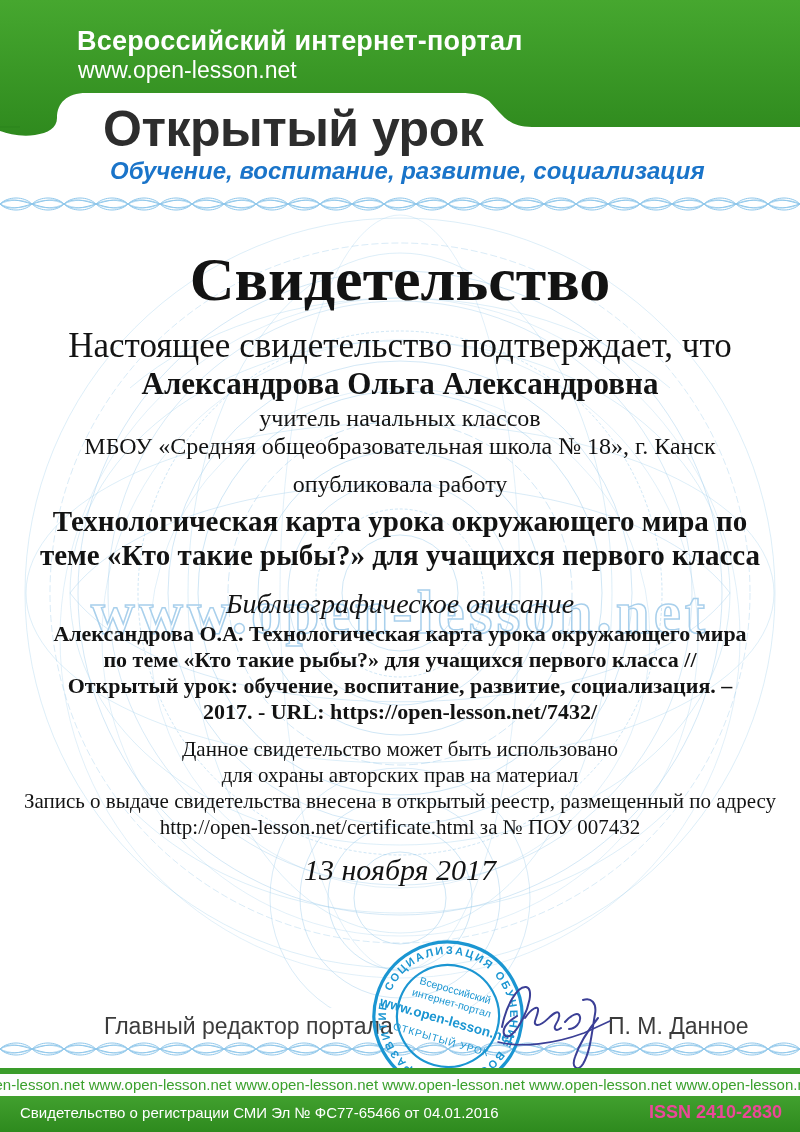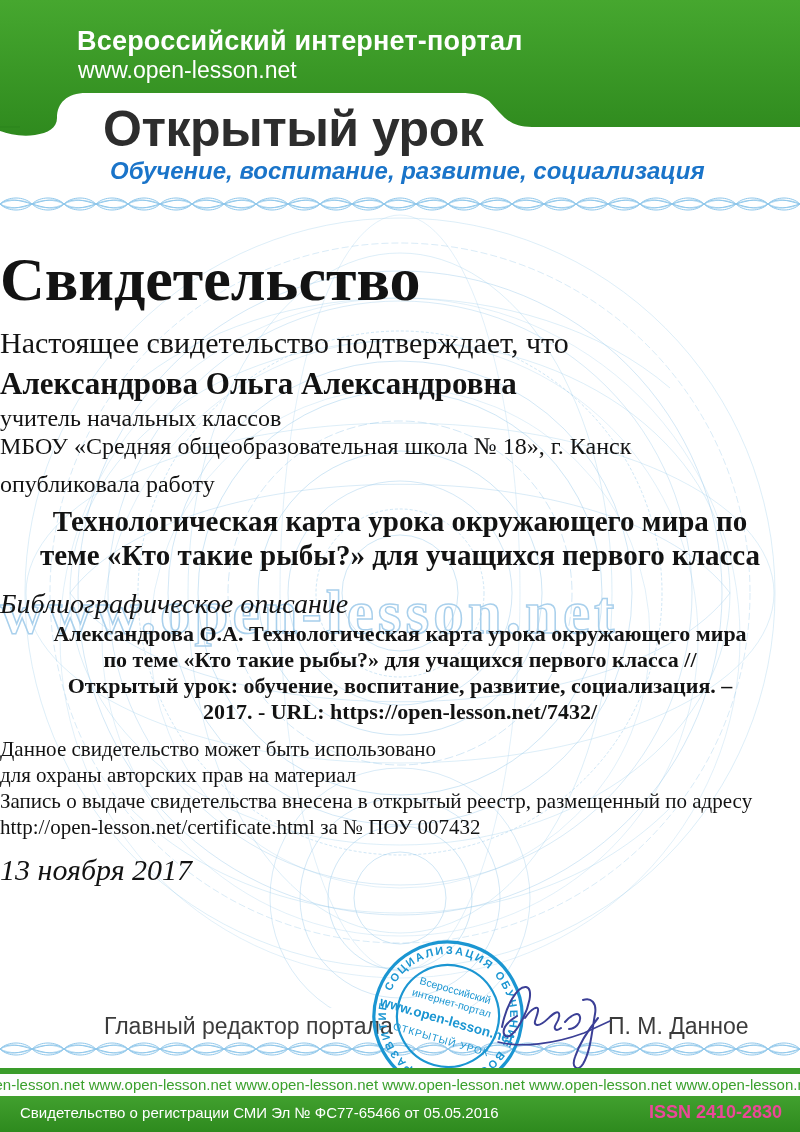--- a/index.html
+++ b/index.html
@@ -1,19 +1,19 @@
 <!DOCTYPE html>
 <html><head>
 <meta charset="utf-8">
 <style>
   html,body{margin:0;padding:0;}
   body{width:800px;height:1132px;position:relative;overflow:hidden;background:#ffffff;
        font-family:"Liberation Serif",serif;}
   .abs{position:absolute;}
-  .ctr{left:0;right:0;}
+  .ctr{left:0;right:0;text-align:center;}
   .serif{font-family:"Liberation Serif",serif;color:#131313;}
   .sans{font-family:"Liberation Sans",sans-serif;}
 
   
   #header-svg{position:absolute;top:0;left:0;}
   .portal-title{top:26px;left:77px;font-size:27px;font-weight:bold;color:#ffffff;letter-spacing:.2px;}
   .portal-site{top:57px;left:78px;font-size:23px;color:#ffffff;}
   .brand-title{top:100px;left:103px;font-size:50px;font-weight:600;color:#2d2d2d;letter-spacing:-.5px;}
   .brand-tagline{top:157px;left:110px;font-size:24px;font-style:italic;font-weight:600;color:#1a74c9;}
 
@@ -22,21 +22,21 @@
   #waveband-top{top:193px;}
   #waveband-bottom{top:1038px;}
   #rosette{position:absolute;top:208px;left:10px;}
 
   .watermark{top:578px;font-size:61px;font-weight:bold;letter-spacing:4px;
              font-family:"Liberation Serif",serif;color:rgba(255,255,255,0.05);
              -webkit-text-stroke:1.5px #a9d0ec;}
 
   
   .cert-title{top:244px;font-size:62px;font-weight:bold;}
-  .confirm-line{top:326px;font-size:30px;}
+  .confirm-line{top:326px;font-size:35px;}
   .recipient{top:366px;font-size:31px;font-weight:bold;}
   .position{top:405px;font-size:24px;}
   .school{top:433px;font-size:24px;}
   .action{top:471px;font-size:24px;}
   .work-title{top:504px;left:30px;right:30px;text-align:center;font-size:29px;font-weight:bold;line-height:34px;}
   .biblio-heading{top:588px;font-size:28px;font-style:italic;}
   .biblio-text{top:621px;left:52px;right:52px;text-align:center;font-size:22px;font-weight:bold;line-height:26px;}
   .usage{font-size:21px;line-height:26px;}
   .u1{top:736px;} .u2{top:762px;} .u3{top:788px;} .u4{top:814px;}
   .issue-date{top:809px;font-size:30px;font-style:italic;margin-top:44px;}
@@ -180,14 +180,14 @@
     <path d="M33,46 C39,37 47,32 46,39 C45,46 40,52 45,53 C51,54 57,44 63,41 C69,38 68,46 64,52 C61,57 64,60 69,56"></path>
     <path d="M73,50 C79,43 87,39 88,45 C89,51 83,57 77,57"></path>
     <path d="M91,28 C99,25 105,31 103,42 C100,58 99,78 91,92 C86,100 79,96 83,85 C87,73 97,57 106,46"></path>
     <path d="M6,70 C30,76 62,72 92,61 L118,49" stroke-width="1.6"></path>
   </g>
 </svg>
 
 <div class="abs green-strip"></div>
 <div class="abs site-repeat">www.open-lesson.net www.open-lesson.net www.open-lesson.net www.open-lesson.net www.open-lesson.net www.open-lesson.net www.open-lesson.net www.open-lesson.net www.open-lesson.net</div>
 <div class="abs footer-band sans"></div>
-<div class="abs sans footer-reg">Свидетельство о регистрации СМИ Эл № ФС77-65466 от 05.05.2016</div>
+<div class="abs sans footer-reg">Свидетельство о регистрации СМИ Эл № ФС77-65466 от 04.01.2016</div>
 <div class="abs sans footer-issn">ISSN 2410-2830</div>
 
 </body></html>

